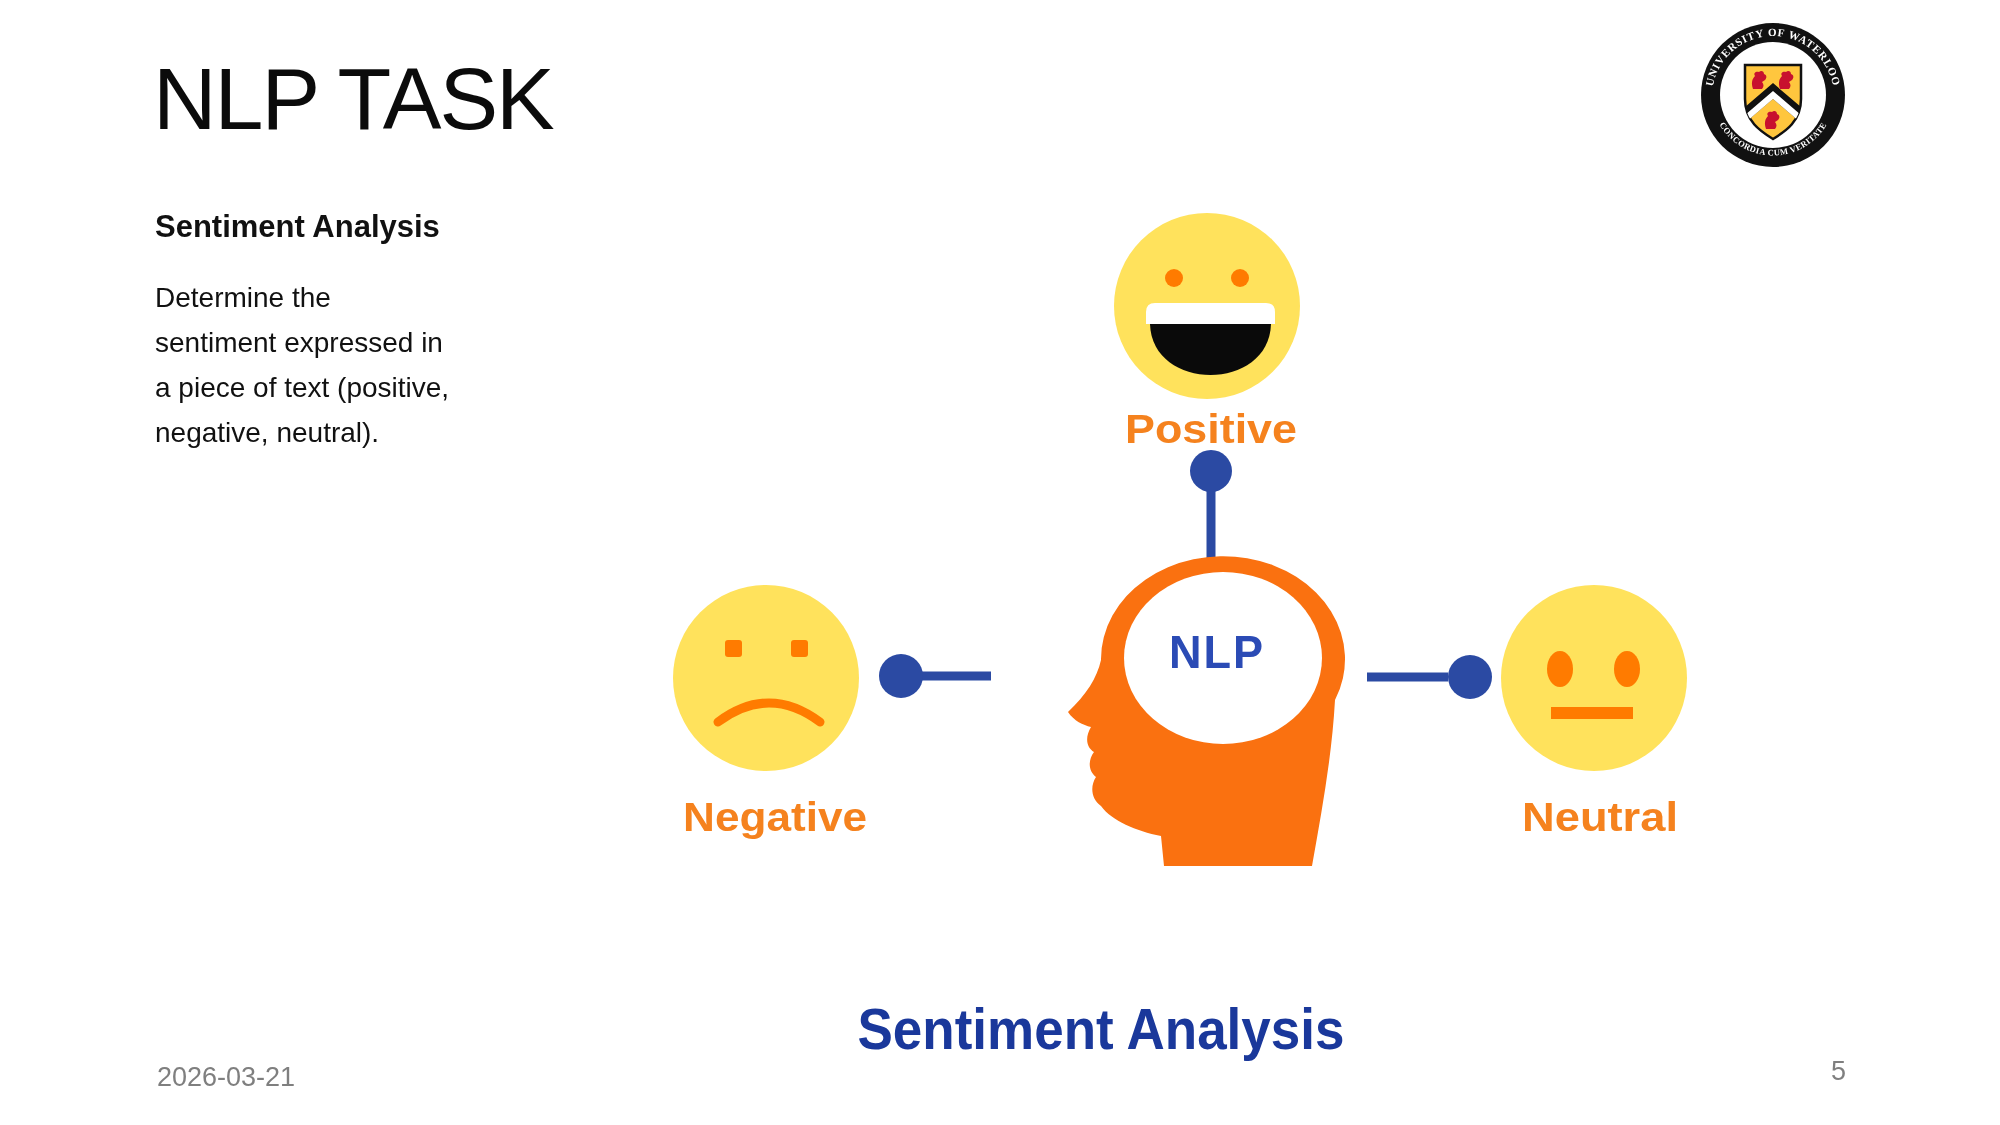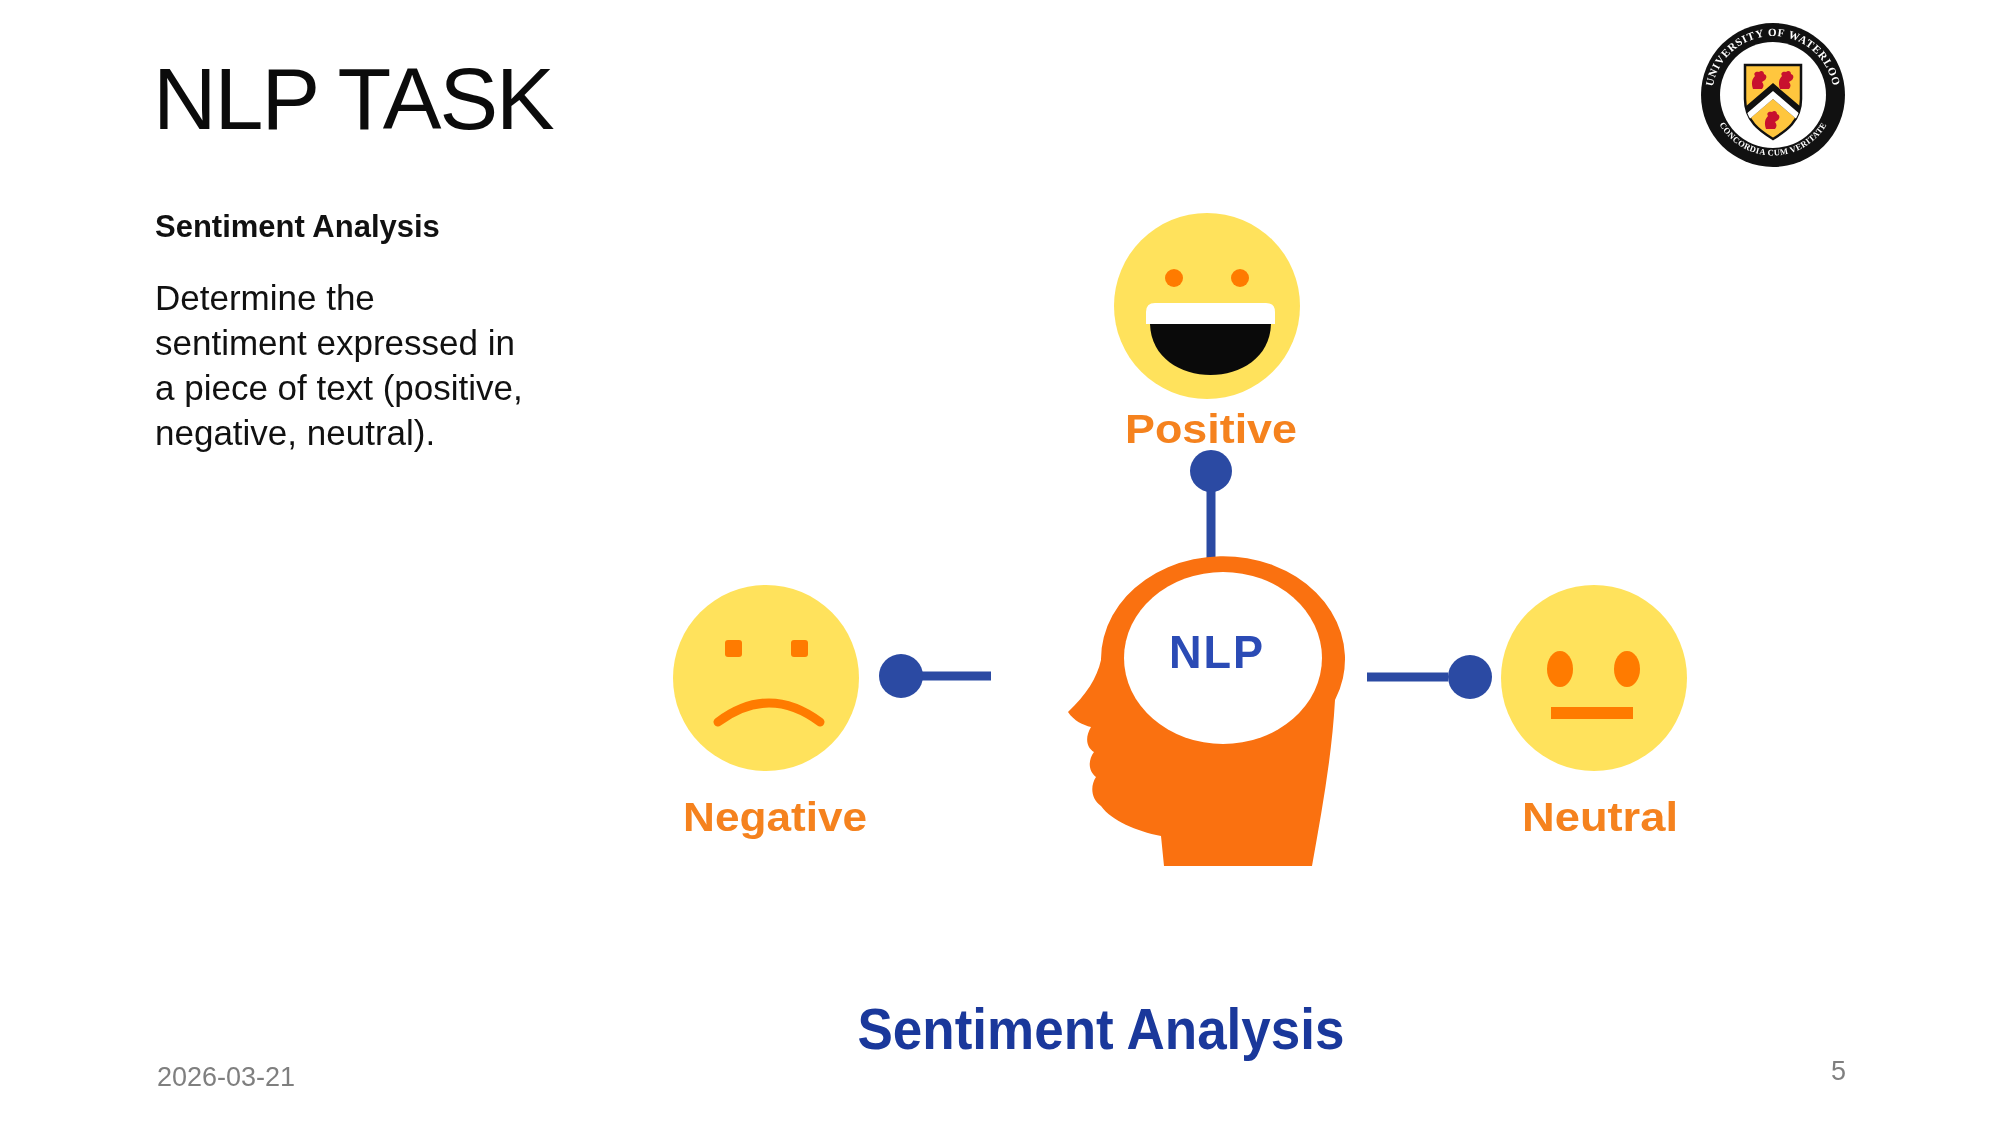--- a/index.html
+++ b/index.html
@@ -10,21 +10,21 @@
   .slide-title{
     position:absolute;left:153px;top:48px;margin:0;
     font-size:88px;font-weight:300;letter-spacing:-2px;color:#0b0b0b;
     font-family:"Liberation Sans",sans-serif;
   }
   .textblock{position:absolute;left:155px;top:207px;width:470px;}
   .section-heading{
     font-size:31px;font-weight:700;color:#111;line-height:40px;
   }
   .body-text{
-    margin-top:28px;font-size:35px;color:#111;line-height:45px;
+    margin-top:28px;font-size:28px;color:#111;line-height:45px;
     white-space:pre-line;
   }
   .footer-date{
     position:absolute;left:157px;top:1062px;font-size:27px;color:var(--footer-gray,#7f7f7f);
   }
   .page-number{
     position:absolute;left:1831px;top:1056px;font-size:27px;color:var(--footer-gray,#7f7f7f);
   }
   .diagram-svg{position:absolute;left:0;top:0;}
   .logo-svg{position:absolute;left:1701px;top:23px;}

